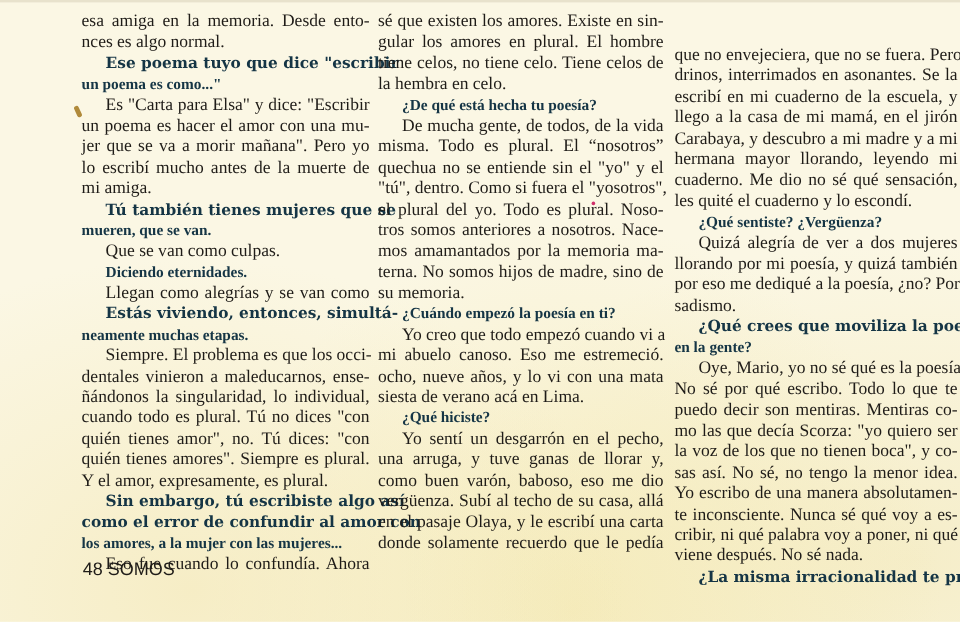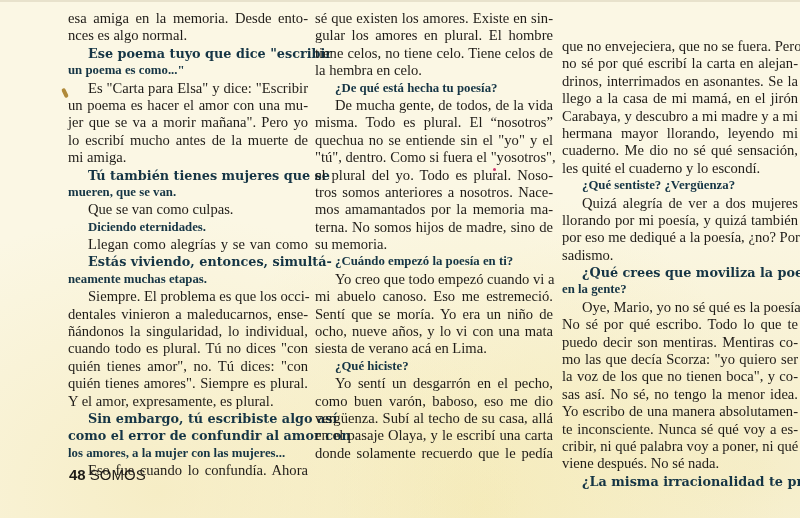--- a/index.html
+++ b/index.html
@@ -46,21 +46,21 @@
       font-size: 12.8px;
     }
     #footer {
       position: absolute;
       left: 69px;
       top: 466px;
       font-family: "Liberation Sans", "DejaVu Sans", sans-serif;
       font-size: 15px;
       color: #1f1c18;
     }
-    #footer .num { font-weight: bold; }
+    #footer .num { font-weight: normal; }
     #pen-mark {
       position: absolute;
       left: 63px;
       top: 88px;
       width: 4px;
       height: 10px;
       background: #b08a3a;
       transform: rotate(-25deg);
       border-radius: 2px;
     }
@@ -127,34 +127,34 @@
     <span class="line">quechua no se entiende sin el "yo" y el</span>
     <span class="line">"tú", dentro. Como si fuera el "yosotros",</span>
     <span class="line">el plural del yo. Todo es plural. Noso-</span>
     <span class="line">tros somos anteriores a nosotros. Nace-</span>
     <span class="line">mos amamantados por la memoria ma-</span>
     <span class="line">terna. No somos hijos de madre, sino de</span>
     <span class="line last">su memoria.</span>
     <span class="line last indent q">¿Cuándo empezó la poesía en ti?</span>
     <span class="line indent">Yo creo que todo empezó cuando vi a</span>
     <span class="line">mi abuelo canoso. Eso me estremeció.</span>
-    <span class="line">Sentí que se moría. Yo era un niño de</span>
     <span class="line">ocho, nueve años, y lo vi con una mata</span>
     <span class="line last">siesta de verano acá en Lima.</span>
     <span class="line last indent q">¿Qué hiciste?</span>
     <span class="line indent">Yo sentí un desgarrón en el pecho,</span>
+    <span class="line">una arruga, y tuve ganas de llorar y,</span>
     <span class="line">como buen varón, baboso, eso me dio</span>
     <span class="line">vergüenza. Subí al techo de su casa, allá</span>
     <span class="line">en el pasaje Olaya, y le escribí una carta</span>
     <span class="line">donde solamente recuerdo que le pedía</span>
   </div>
 <div class="col" id="col3">
     <span class="line">que no envejeciera, que no se fuera. Pero</span>
-    <span class="line">no sé por qué escribí la carta en alejan-</span>
     <span class="line">drinos, interrimados en asonantes. Se la</span>
+    <span class="line">escribí en mi cuaderno de la escuela, y</span>
     <span class="line">llego a la casa de mi mamá, en el jirón</span>
     <span class="line">Carabaya, y descubro a mi madre y a mi</span>
     <span class="line">hermana mayor llorando, leyendo mi</span>
     <span class="line">cuaderno. Me dio no sé qué sensación,</span>
     <span class="line last">les quité el cuaderno y lo escondí.</span>
     <span class="line last indent q">¿Qué sentiste? ¿Vergüenza?</span>
     <span class="line indent">Quizá alegría de ver a dos mujeres</span>
     <span class="line">llorando por mi poesía, y quizá también</span>
     <span class="line">por eso me dediqué a la poesía, ¿no? Por</span>
     <span class="line last">sadismo.</span>

